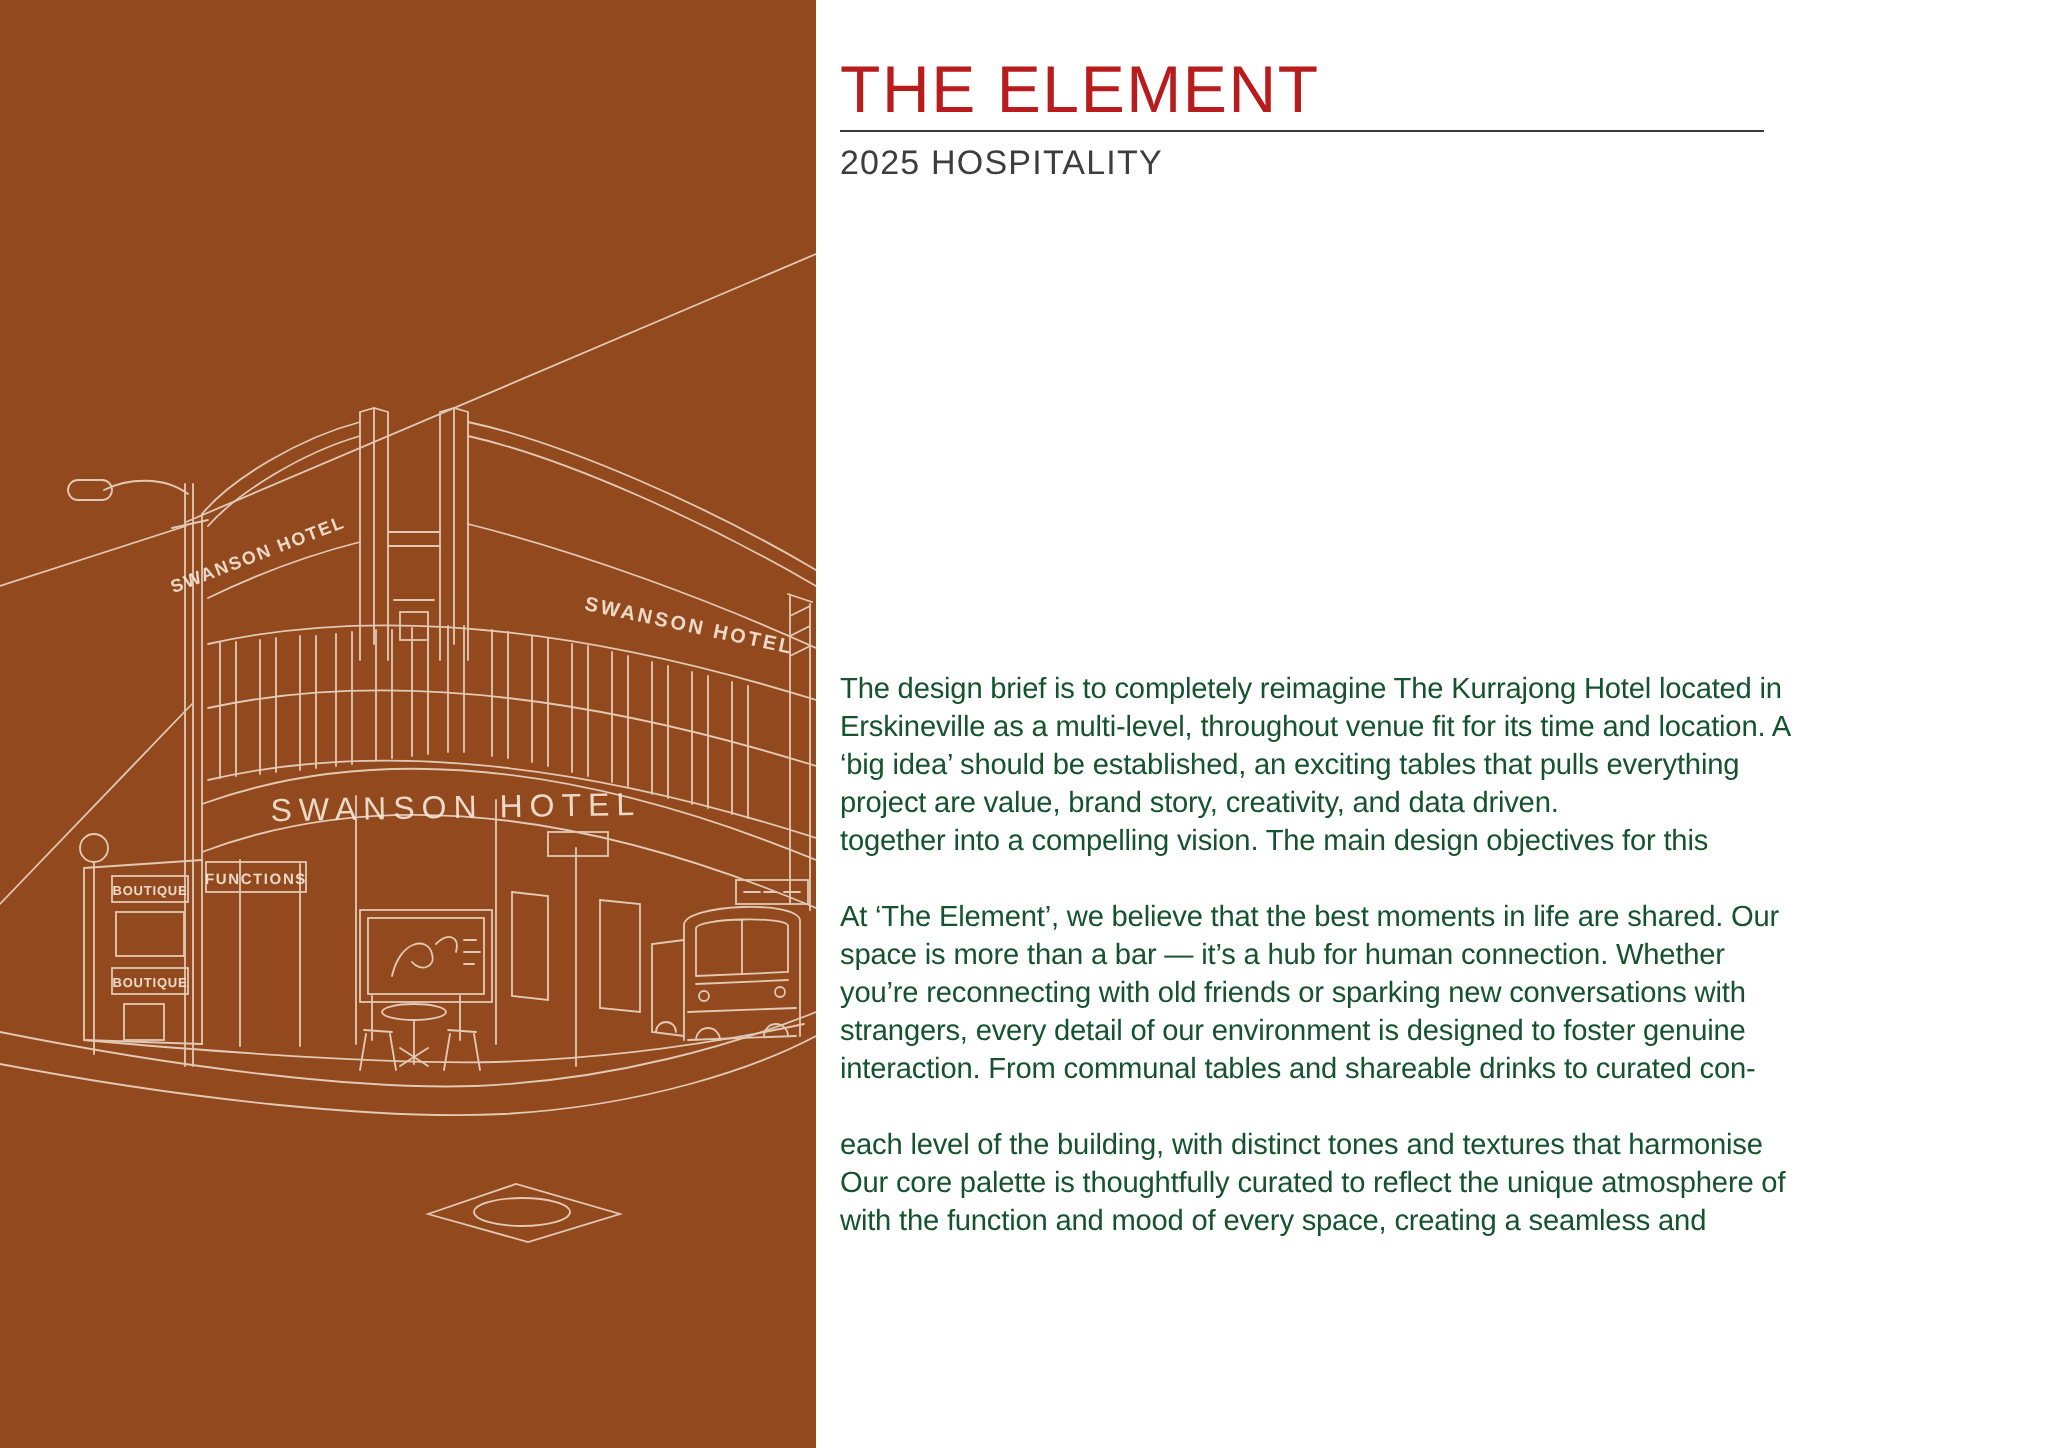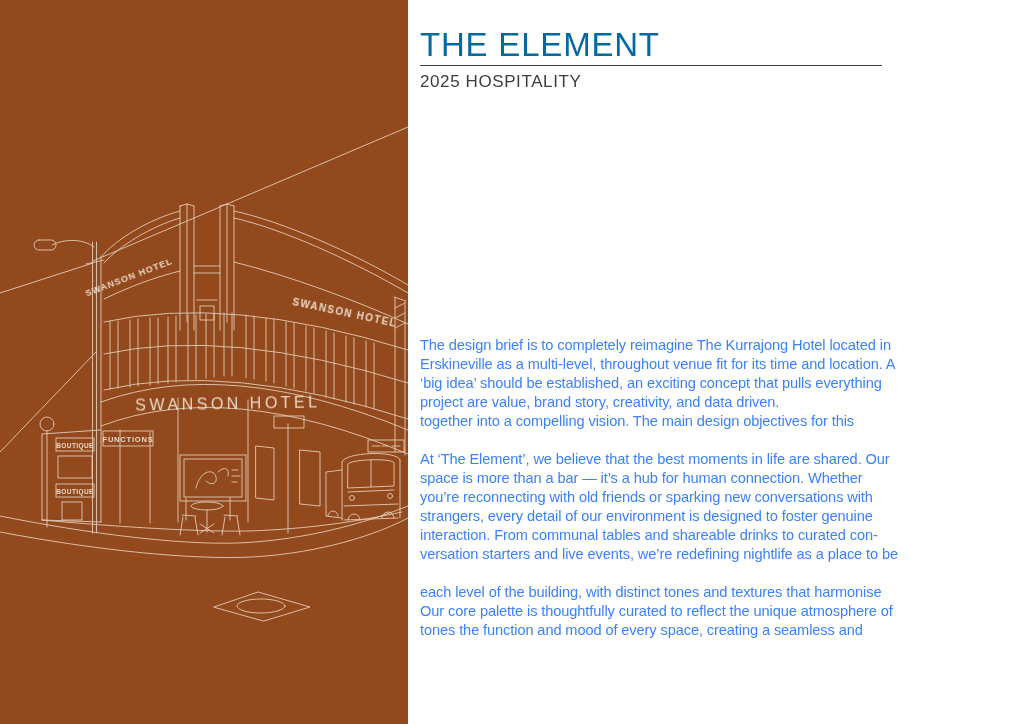--- a/index.html
+++ b/index.html
@@ -13,33 +13,33 @@
     background:#92491d;overflow:hidden;
   }
   .brand-panel svg{display:block;width:408px;height:724px;}
   .content{
     position:absolute;left:408px;top:0;width:616px;height:724px;
     background:#ffffff;
   }
   .content-inner{margin:29px 0 0 12px;width:595px;}
   .page-title{
     margin:0;font-size:33px;font-weight:300;line-height:0.95;
-    letter-spacing:0.8px;color:#0369a1;
+    letter-spacing:0.8px;color:#b91c1c;
   }
   .title-rule{
     width:462px;height:0;border:none;border-top:1.6px solid #3c3c3c;
     margin:5px 0 0 0;
   }
   .page-subtitle{
     margin:6px 0 0 0;font-size:17px;font-weight:400;
     letter-spacing:0.6px;color:#3d3d3d;
   }
   .copy{margin-top:244px;}
   .copy p{
-    margin:0 0 19px 0;font-size:14.6px;font-weight:400;color:#3b82f6;
+    margin:0 0 19px 0;font-size:14.6px;font-weight:400;color:#14532d;
     line-height:19px;letter-spacing:-0.1px;
   }
   .copy .line{display:block;white-space:nowrap;}
 </style>
 </head>
 <body>
 
 <div class="page">
 
   <div class="brand-panel">
@@ -138,34 +138,33 @@
   <div class="content">
     <div class="content-inner">
       <h1 class="page-title">THE ELEMENT</h1>
       <hr class="title-rule">
       <div class="page-subtitle">2025 HOSPITALITY</div>
 
       <div class="copy">
         <p>
           <span class="line">The design brief is to completely reimagine The Kurrajong Hotel located in</span>
           <span class="line">Erskineville as a multi-level, throughout venue fit for its time and location. A</span>
-          <span class="line">‘big idea’ should be established, an exciting concept that pulls everything</span>
+          <span class="line">‘big idea’ should be established, an exciting tables that pulls everything</span>
           <span class="line">project are value, brand story, creativity, and data driven.</span>
           <span class="line">together into a compelling vision. The main design objectives for this</span>
         </p>
         <p>
           <span class="line">At ‘The Element’, we believe that the best moments in life are shared. Our</span>
           <span class="line">space is more than a bar — it’s a hub for human connection. Whether</span>
           <span class="line">you’re reconnecting with old friends or sparking new conversations with</span>
           <span class="line">strangers, every detail of our environment is designed to foster genuine</span>
           <span class="line">interaction. From communal tables and shareable drinks to curated con-</span>
-          <span class="line">versation starters and live events, we’re redefining nightlife as a place to be</span>
         </p>
         <p>
           <span class="line">each level of the building, with distinct tones and textures that harmonise</span>
           <span class="line">Our core palette is thoughtfully curated to reflect the unique atmosphere of</span>
-          <span class="line">tones the function and mood of every space, creating a seamless and</span>
+          <span class="line">with the function and mood of every space, creating a seamless and</span>
         </p>
       </div>
     </div>
   </div>
 
 </div>
 
 </body></html>

